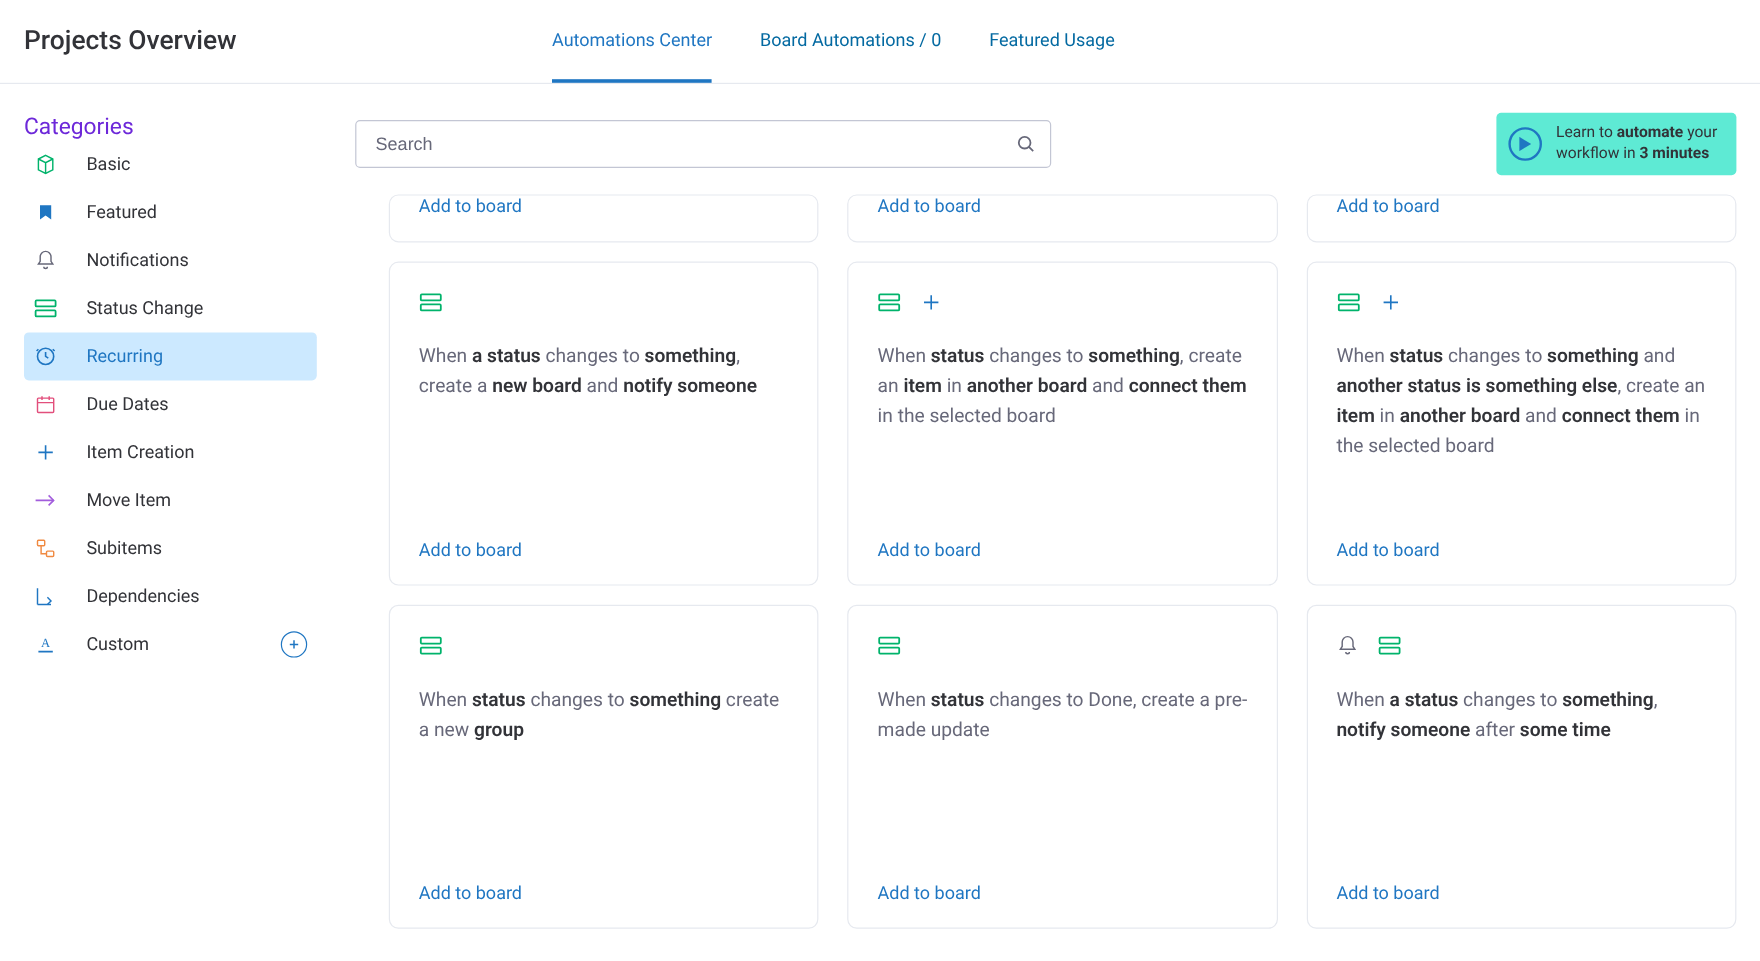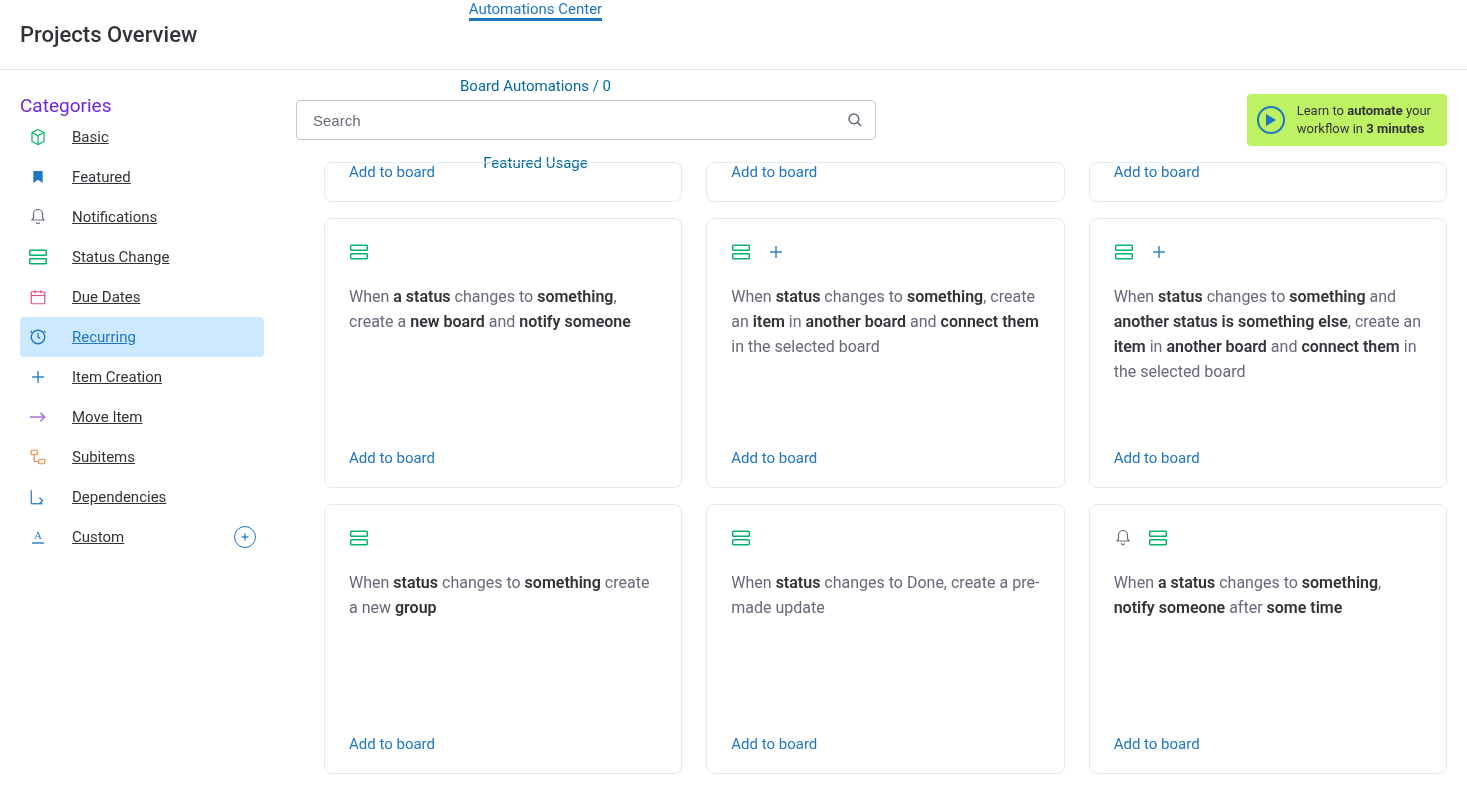--- a/index.html
+++ b/index.html
@@ -1,35 +1,35 @@
 <!DOCTYPE html>
 <html><head>
 <meta charset="utf-8">
 <style>
 * { box-sizing: border-box; margin: 0; padding: 0; }
 body { font-family: -apple-system, BlinkMacSystemFont, "Segoe UI", Roboto, Helvetica, Arial, sans-serif; color: #323338; background: #fff; }
 .header { display: flex; align-items: center; border-bottom: 1px solid #e6e9ef; height: 70px; padding-left: 20px; }
 .header-title { font-size: 22px; font-weight: 500; color: #323338; width: 440px; }
-.tabs { display: flex; gap: 56px; height: 100%; align-items: center; flex-direction: column; }
+.tabs { display: flex; gap: 40px; height: 100%; align-items: center; }
 .tab { font-size: 15px; color: #0369a1; cursor: pointer; height: 100%; display: flex; align-items: center; border-bottom: 3px solid transparent; }
 .tab.active { color: #1f76c2; border-bottom-color: #1f76c2; }
 .main { display: flex; }
 .sidebar { width: 280px; padding: 24px 16px 24px 20px; flex-shrink: 0; }
 .sidebar-heading { font-size: 19px; color: #6d28d9; font-weight: 400; }
-.sidebar-item { display: flex; align-items: center; height: 40px; border-radius: 4px; padding: 0 8px; cursor: pointer; font-size: 15px; color: #323338; position: relative; text-decoration: underline; }
+.sidebar-item { display: flex; align-items: center; height: 40px; border-radius: 4px; padding: 0 8px; cursor: pointer; font-size: 15px; color: #323338; position: relative; }
 .sidebar-item.selected { background: #cce9ff; color: #1f76c2; }
 .sidebar-icon { width: 20px; height: 20px; margin-right: 24px; display: flex; align-items: center; justify-content: center; }
 .sidebar-add { margin-left: auto; width: 22px; height: 22px; border: 1.5px solid #1f76c2; border-radius: 50%; display: flex; align-items: center; justify-content: center; color: #1f76c2; }
 .content { flex: 1; padding: 24px 20px 24px 16px; }
 .top-row { display: flex; align-items: center; gap: 24px; position: relative; }
 .search-wrap { position: relative; width: 580px; }
 .search-input { width: 100%; height: 40px; border: 1px solid #c3c6d4; border-radius: 4px; padding: 0 32px 0 16px; font-size: 15px; color: #323338; }
 .search-input::placeholder { color: #676879; }
 .search-icon { position: absolute; right: 12px; top: 50%; transform: translateY(-50%); color: #676879; pointer-events: none; }
-.learn-box { margin-left: auto; background: #bef264; border-radius: 4px; display: flex; align-items: center; padding: 8px 16px 8px 10px; gap: 12px; cursor: pointer; }
+.learn-box { margin-left: auto; background: #5eead4; border-radius: 4px; display: flex; align-items: center; padding: 8px 16px 8px 10px; gap: 12px; cursor: pointer; }
 .play-circle { width: 28px; height: 28px; border: 2px solid #1f76c2; border-radius: 50%; display: flex; align-items: center; justify-content: center; color: #1f76c2; }
 .learn-text { font-size: 13px; color: #323338; line-height: 1.4; max-width: 150px; }
 .cards-grid { display: grid; grid-template-columns: repeat(3, 1fr); gap: 24px; margin-top: 16px; margin-left: 28px; }
 .partial-row .card { min-height: auto; }
 .card { border: 1px solid #e6e9ef; border-radius: 8px; padding: 24px 24px 20px; display: flex; flex-direction: column; min-height: 270px; }
 .card-icons { display: flex; gap: 16px; margin-bottom: 24px; }
 .card-text { font-size: 16px; line-height: 1.55; color: #676879; flex: 1; }
 .card-text b { color: #323338; font-weight: 600; }
 .add-link { color: #1f76c2; font-size: 15px; margin-top: 24px; cursor: pointer; }
 svg { display: block; }
@@ -78,40 +78,40 @@
         </div>
         <div class="sidebar-item">
           <span class="sidebar-icon">
             <svg width="20" height="18" viewBox="0 0 24 20" fill="none" stroke="#00b36b" stroke-width="1.8">
               <rect x="2" y="2" width="20" height="6" rx="1"></rect>
               <rect x="2" y="12" width="20" height="6" rx="1"></rect>
             </svg>
           </span>
           <span>Status Change</span>
         </div>
+        <div class="sidebar-item selected">
+          <span class="sidebar-icon">
+            <svg width="18" height="18" viewBox="0 0 24 24" fill="none" stroke="#1f76c2" stroke-width="1.8">
+              <circle cx="12" cy="12" r="9"></circle>
+              <path d="M12 7v5l3 2"></path>
+              <path d="M4 4l-2 2M20 4l2 2"></path>
+            </svg>
+          </span>
+          <span>Recurring</span>
+        </div>
         <div class="sidebar-item">
           <span class="sidebar-icon">
             <svg width="18" height="18" viewBox="0 0 24 24" fill="none" stroke="#e24f7c" stroke-width="1.6">
               <rect x="3" y="5" width="18" height="16" rx="1"></rect>
               <line x1="3" y1="10" x2="21" y2="10"></line>
               <line x1="8" y1="3" x2="8" y2="7"></line>
               <line x1="16" y1="3" x2="16" y2="7"></line>
             </svg>
           </span>
           <span>Due Dates</span>
-        </div>
-        <div class="sidebar-item selected">
-          <span class="sidebar-icon">
-            <svg width="18" height="18" viewBox="0 0 24 24" fill="none" stroke="#1f76c2" stroke-width="1.8">
-              <circle cx="12" cy="12" r="9"></circle>
-              <path d="M12 7v5l3 2"></path>
-              <path d="M4 4l-2 2M20 4l2 2"></path>
-            </svg>
-          </span>
-          <span>Recurring</span>
         </div>
         <div class="sidebar-item">
           <span class="sidebar-icon">
             <svg width="18" height="18" viewBox="0 0 24 24" fill="none" stroke="#1f76c2" stroke-width="1.8">
               <line x1="12" y1="4" x2="12" y2="20"></line>
               <line x1="4" y1="12" x2="20" y2="12"></line>
             </svg>
           </span>
           <span>Item Creation</span>
         </div>

